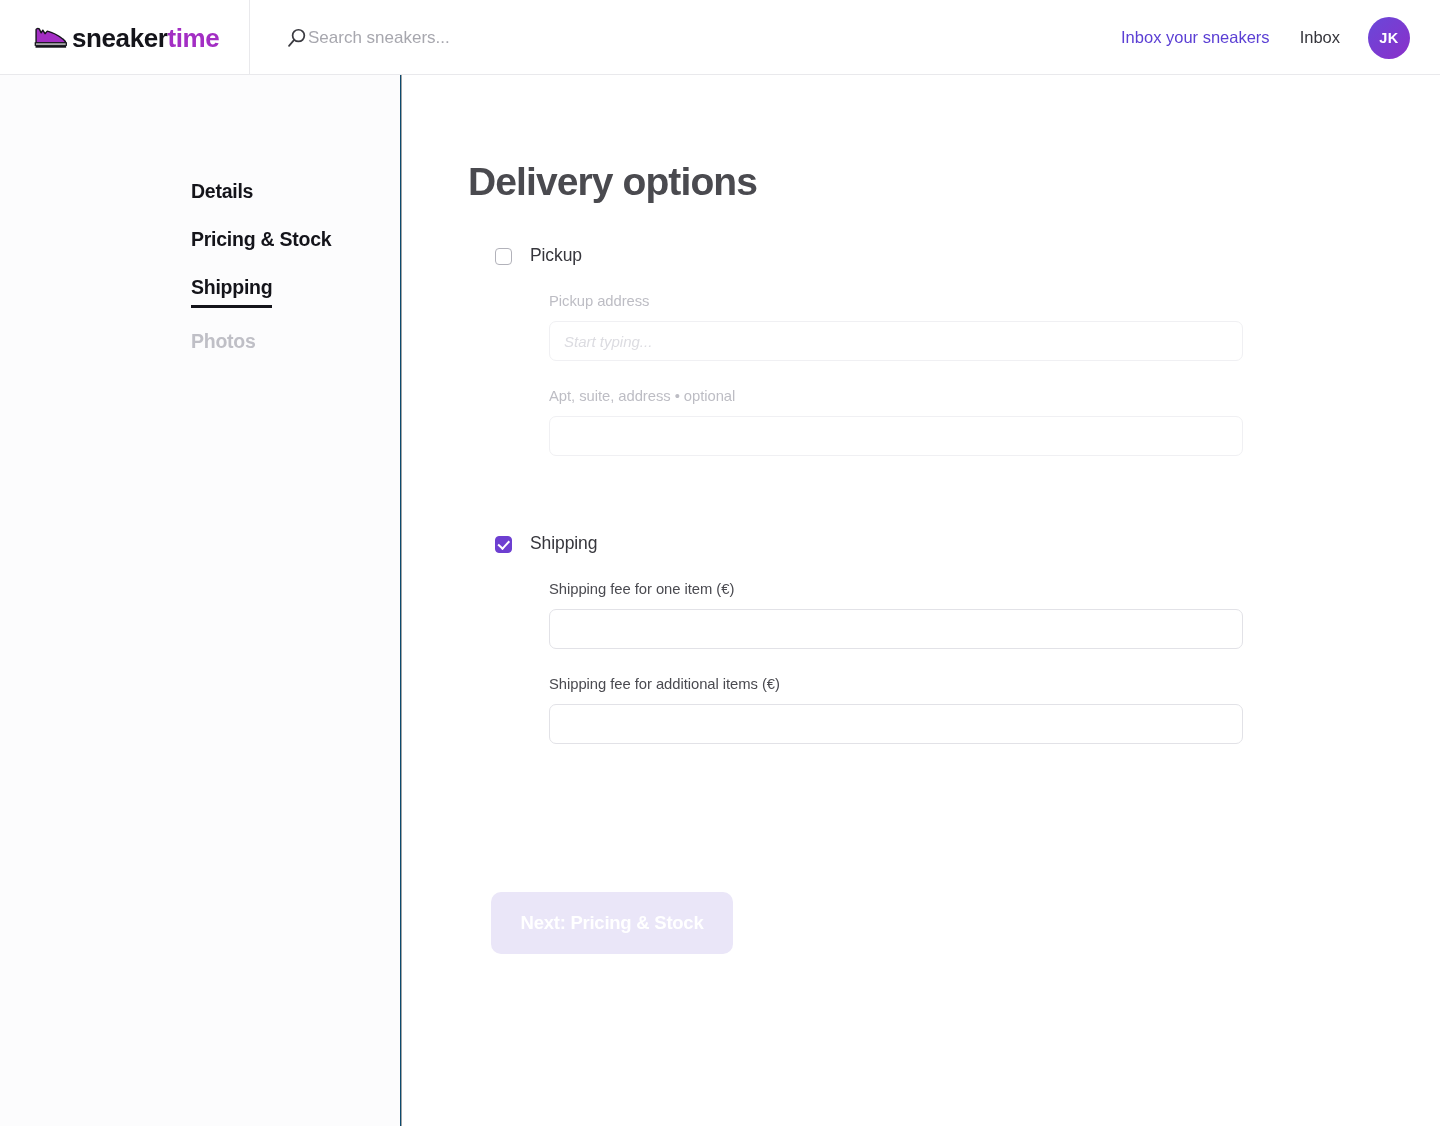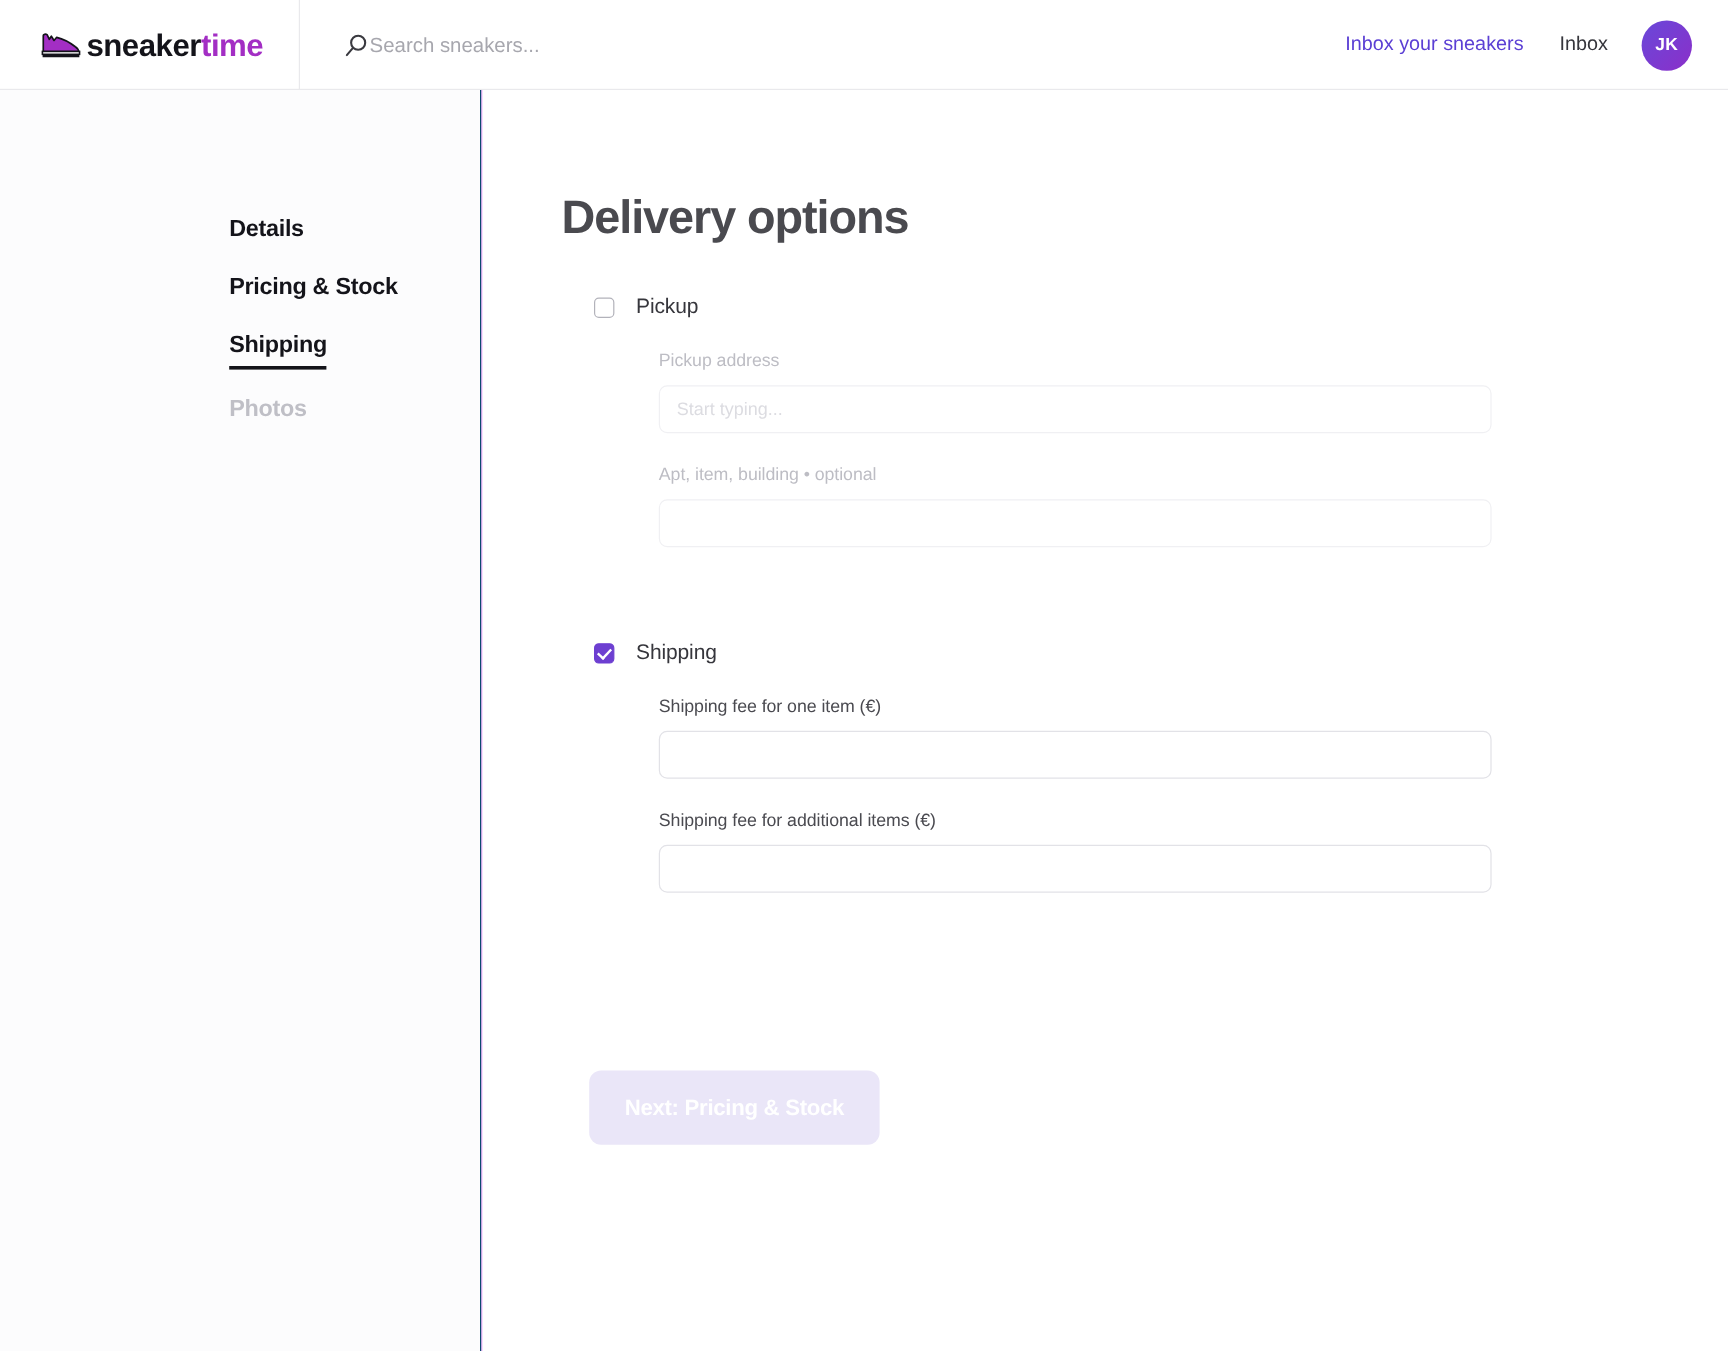--- a/index.html
+++ b/index.html
@@ -10,21 +10,21 @@
     background: #ffffff;
     font-family: "Liberation Sans", sans-serif;
     -webkit-font-smoothing: antialiased;
   }
 
   .page {
     position: relative;
     width: 1440px;
     height: 1126px;
     overflow: hidden;
-    background: #f0abfc;
+    background: #a3a3a3;
   }
 
   
   .header {
     position: absolute;
     top: 0; left: 0;
     width: 1440px;
     height: 75px;
     background: #ffffff;
     border-bottom: 1px solid #e9e9ec;
@@ -243,21 +243,21 @@
     height: 40px;
     border-radius: 7px;
     background: #ffffff;
     font-family: "Liberation Sans", sans-serif;
     font-size: 15px;
     color: #36363c;
     padding: 0 14px;
     outline: none;
     display: block;
   }
-  .field-input.dim { border: 1px solid #f0f0f3; }
+  .field-input.dim { border: 1px solid #f0f0f3; font-style: italic; }
   .field-input.dim::placeholder { color: #dcdce1; }
   .field-input.norm { border: 1px solid #e2e2e7; }
 
   
   .next-btn {
     position: absolute;
     top: 817px;
     left: 89px;
     width: 242px;
     height: 62px;
@@ -326,21 +326,21 @@
         <span class="opt-label">Pickup</span>
       </div>
 
       <div class="fields">
         <div class="field">
           <div class="field-label muted">Pickup address</div>
           <input class="field-input dim" type="text" placeholder="Start typing..." style="">
         </div>
 
         <div class="field">
-          <div class="field-label muted">Apt, item, building • optional</div>
+          <div class="field-label muted">Apt, suite, address • optional</div>
           <input class="field-input dim" type="text" placeholder="" style="">
         </div>
       </div>
     </div>
 
     <div class="group shipping">
       <div class="opt-head">
         <span class="cbox on"></span>
         <span class="opt-label">Shipping</span>
       </div>

